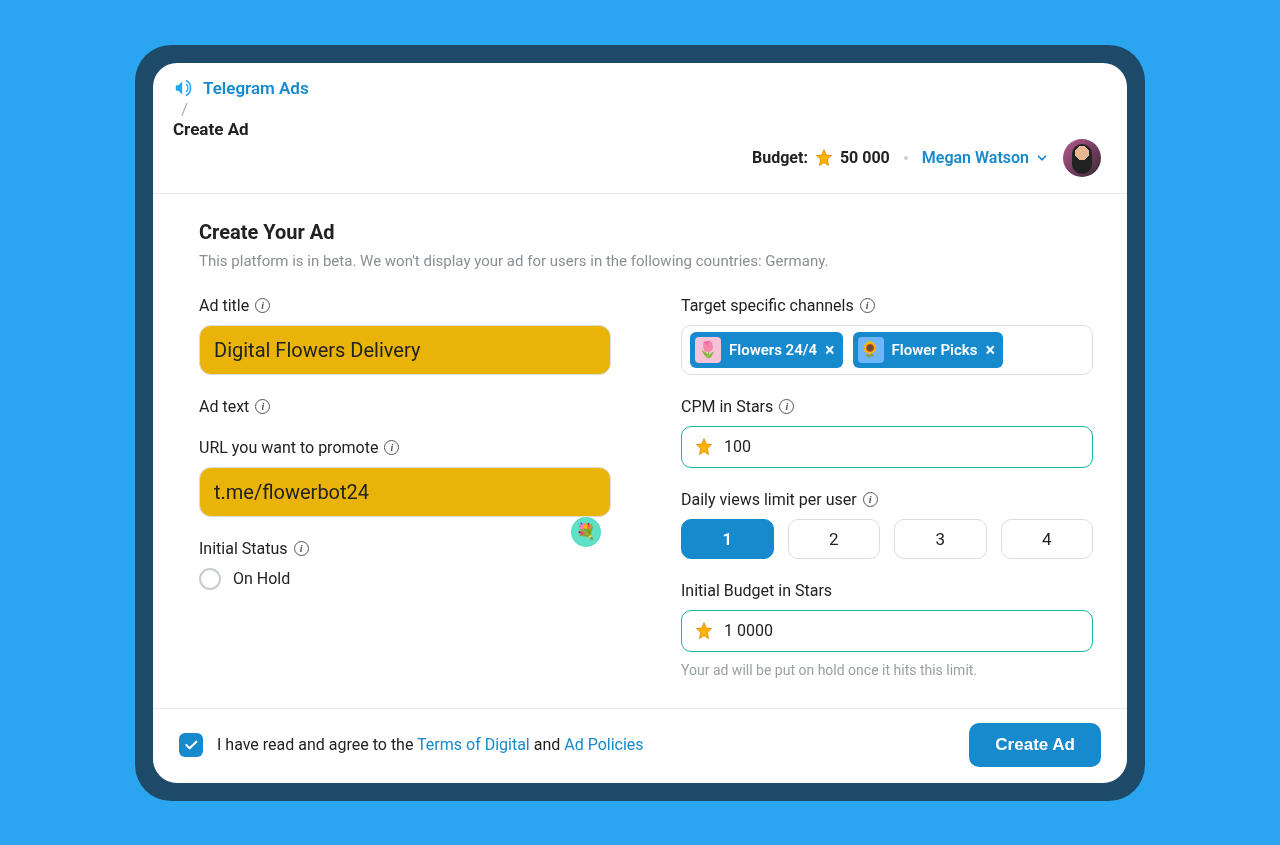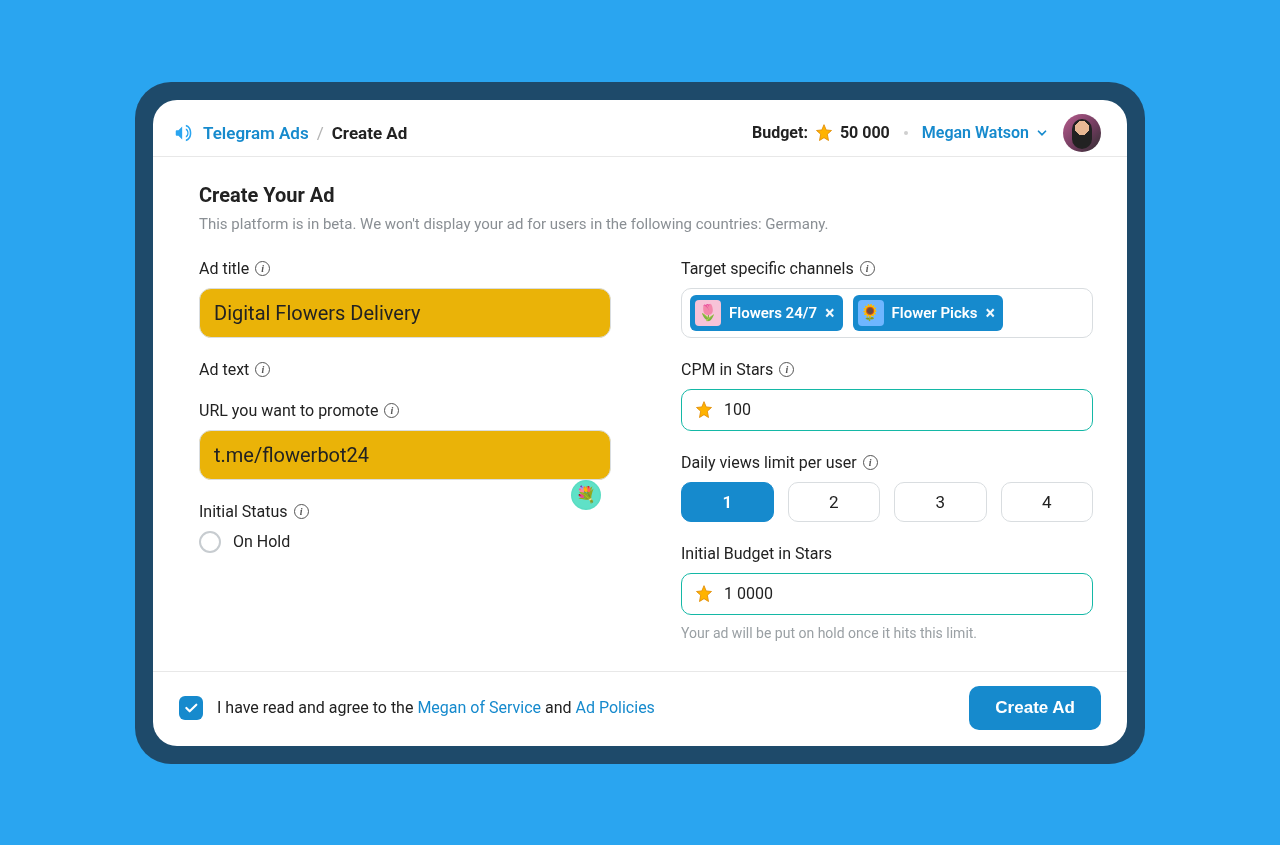--- a/index.html
+++ b/index.html
@@ -19,23 +19,24 @@
     padding: 18px;
   }
   .window {
     width: 100%;
     background: #ffffff;
     border-radius: 24px;
     overflow: hidden;
   }
   .topbar {
     display: flex;
-    align-items: center;
-    padding: 14px 26px 4px 20px;
+    align-items: flex-start;
+    padding: 14px 26px 16px 20px;
     border-bottom: 1px solid #e8e8e8;
+    flex-direction: column;
   }
   .brand { display: flex; align-items: center; gap: 8px; }
   .brand-text { color: #168acd; font-weight: 600; font-size: 17px; }
   .crumb-sep { color: #b3b3b3; margin: 0 8px; font-size: 17px; }
   .crumb-current { color: #222; font-weight: 700; font-size: 17px; }
   .topbar-right { margin-left: auto; display: flex; align-items: center; gap: 14px; }
   .budget { display: flex; align-items: center; gap: 6px; color: #222; font-weight: 700; font-size: 16px; }
   .budget .lbl { font-weight: 700; }
   .dot-sep { width: 4px; height: 4px; border-radius: 50%; background: #cfcfcf; }
   .user-drop { display: flex; align-items: center; gap: 6px; color: #168acd; font-weight: 600; font-size: 16px; cursor: pointer; }
@@ -229,21 +230,21 @@
         <div>
 
           <div class="field">
             <div class="label-row">
               <span class="label">Target specific channels</span>
               <span class="info-icon">i</span>
             </div>
             <div class="chips-box">
               <div class="chip">
                 <span class="thumb pink">🌷</span>
-                <span>Flowers 24/7</span>
+                <span>Flowers 24/4</span>
                 <span class="x">×</span>
               </div>
               <div class="chip">
                 <span class="thumb sky">🌻</span>
                 <span>Flower Picks</span>
                 <span class="x">×</span>
               </div>
             </div>
           </div>
 
@@ -296,19 +297,19 @@
 
     <div class="footer-bar">
       <div class="checkbox">
         <span class="check-icon">
           <svg width="16" height="16" viewBox="0 0 24 24">
               <path fill="none" stroke="#fff" stroke-width="3.2" stroke-linecap="round" stroke-linejoin="round" d="M5 12l5 5L20 7"></path>
             </svg>
         </span>
       </div>
       <div class="agree-text">
-        <span>I have read and agree to the </span><span class="lnk">Megan of Service</span><span> and </span><span class="lnk">Ad Policies</span>
+        <span>I have read and agree to the </span><span class="lnk">Terms of Digital</span><span> and </span><span class="lnk">Ad Policies</span>
       </div>
       <button class="create-btn">Create Ad</button>
     </div>
 
   </div>
 </div>
 
 </body></html>

